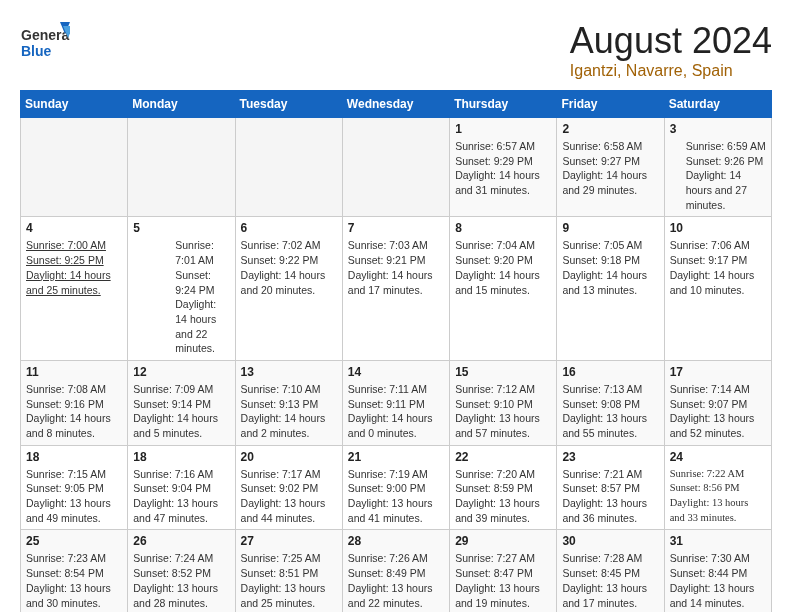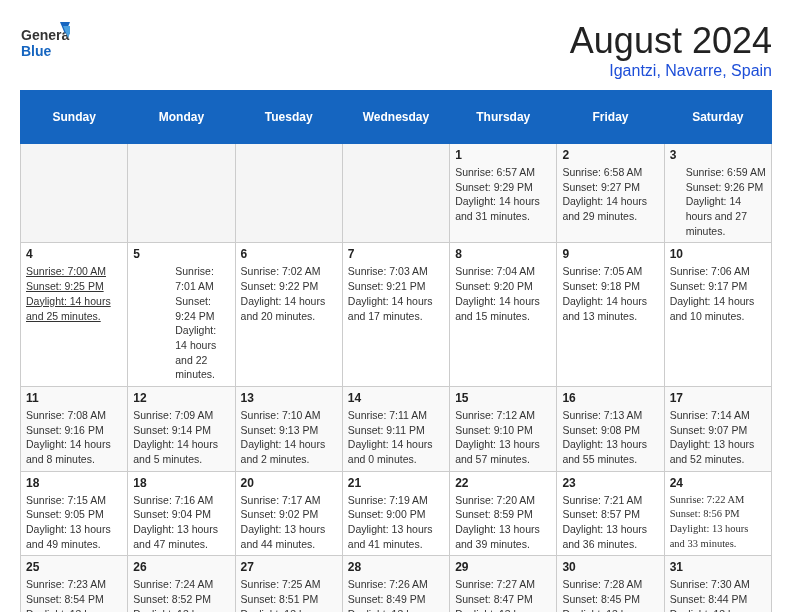--- a/index.html
+++ b/index.html
@@ -14,41 +14,41 @@
       display: flex;
       justify-content: space-between;
       align-items: flex-start;
       margin-bottom: 10px;
     }
     .logo {
       display: flex;
       align-items: center;
     }
     .title-section {
-      text-align: right;
+      text-align: left;
     }
     .month-year {
       font-size: 36px;
       font-weight: normal;
       color: #222;
     }
     .location {
       font-size: 16px;
-      color: #1d4ed8;
+      color: #a16207;
     }
     table {
       width: 100%;
       border-collapse: collapse;
       font-size: 11px;
     }
     thead th {
       background-color: #1565c0;
       color: #fff;
-      padding: 19px 4px;
-      text-align: center;
+      padding: 6px 4px;
+      text-align: left;
       font-size: 12px;
       font-weight: bold;
       border: 1px solid #1565c0;
     }
     tbody td {
       border: 1px solid #ccc;
       padding: 4px 5px;
       vertical-align: top;
       width: calc(100% / 7);
       min-height: 80px;

